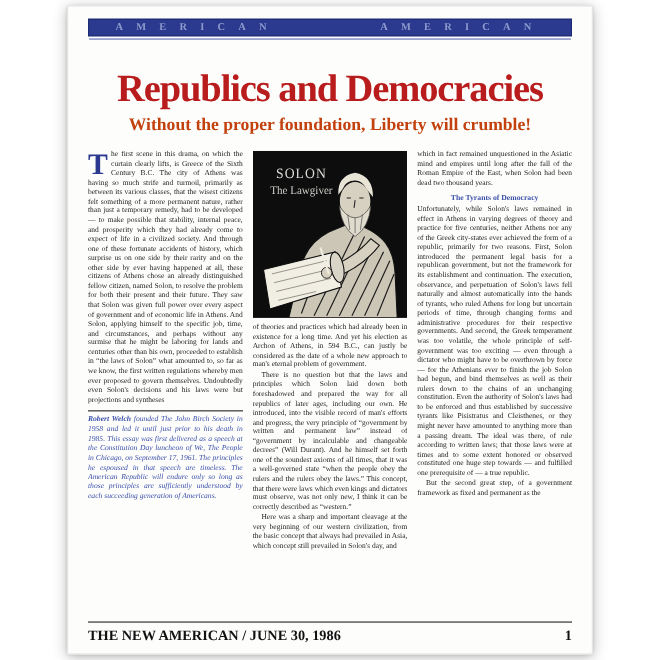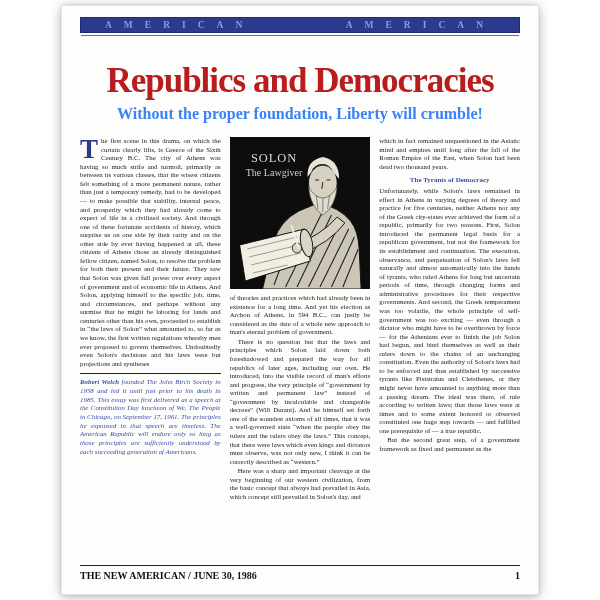--- a/index.html
+++ b/index.html
@@ -20,21 +20,21 @@
   }
   .masthead span{letter-spacing:12px;white-space:nowrap;}
   .masthead-rule{height:1px;background:#5b6ab5;margin:2px 1px 0 1px;}
 
   .title{
     margin:27px 0 0 0;text-align:center;font-size:35px;font-weight:bold;
     letter-spacing:-1px;color:#b91c1c;line-height:1.0;
   }
   .subtitle{
     margin:8px 0 0 0;text-align:center;font-size:16px;font-weight:bold;
-    color:#3b82f6;line-height:1.0;
+    color:#c2410c;line-height:1.0;
   }
 
   .cols{display:flex;gap:9px;margin-top:15px;height:424px;overflow:hidden;}
   .col{flex:1 1 0;overflow:hidden;font-size:6.8px;line-height:1.26;color:#1c1c1c;text-align:justify;}
   .col p{margin:0;}
   .col p.indent{text-indent:8px;}
   .col p + p{margin-top:1px;}
 
   .dropcap{
     float:left;font-size:27px;line-height:22px;font-weight:bold;
@@ -50,21 +50,21 @@
   .solon-fig{width:100%;height:152px;display:block;margin-bottom:5px;}
 
   .section-heading{
     color:#3a4fa8;font-weight:bold;font-size:7px;margin:5px 0 2px 0 !important;
     text-align:center;
   }
 
   .footer{
     display:flex;justify-content:space-between;align-items:flex-end;
     border-top:1px solid #222;margin-top:4px;padding-top:4px;
-    font-weight:bold;font-size:10px;color:#111;
+    font-weight:bold;font-size:13px;color:#111;
   }
 </style>
 </head>
 <body>
 
 <div class="page">
 
   <div class="masthead">
     <span>AMERICAN</span>
     <span>AMERICAN</span>

